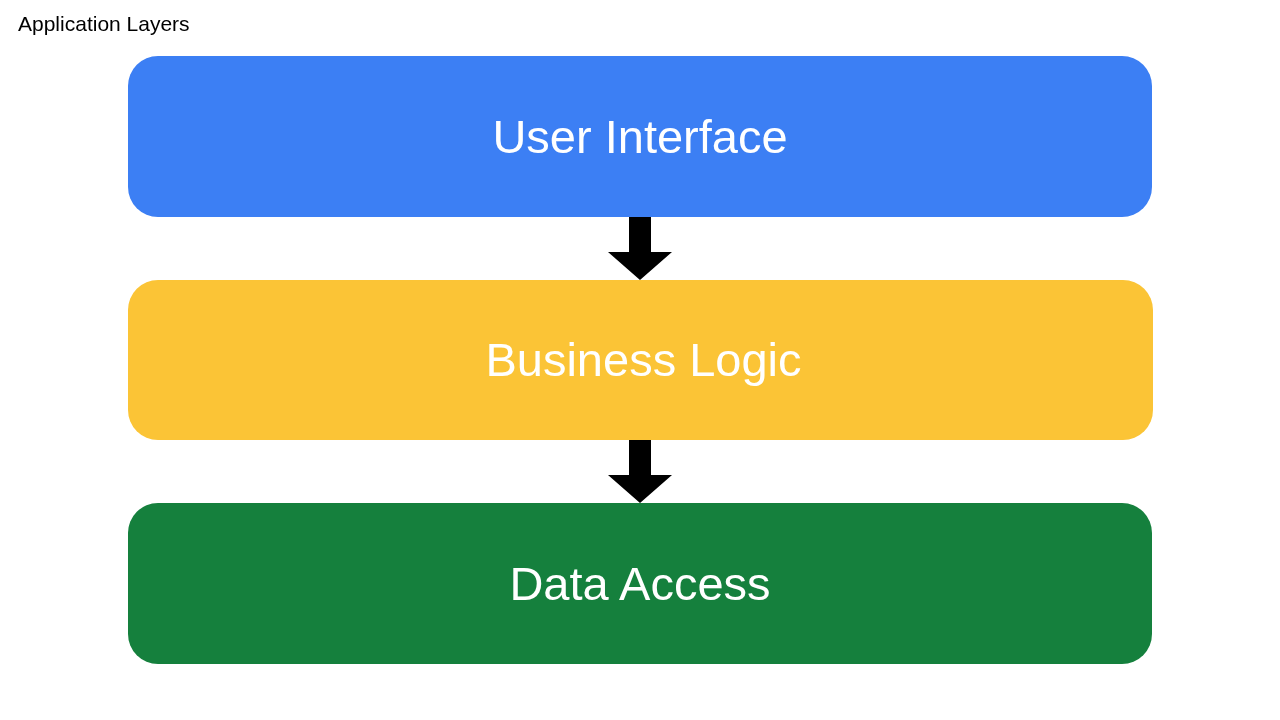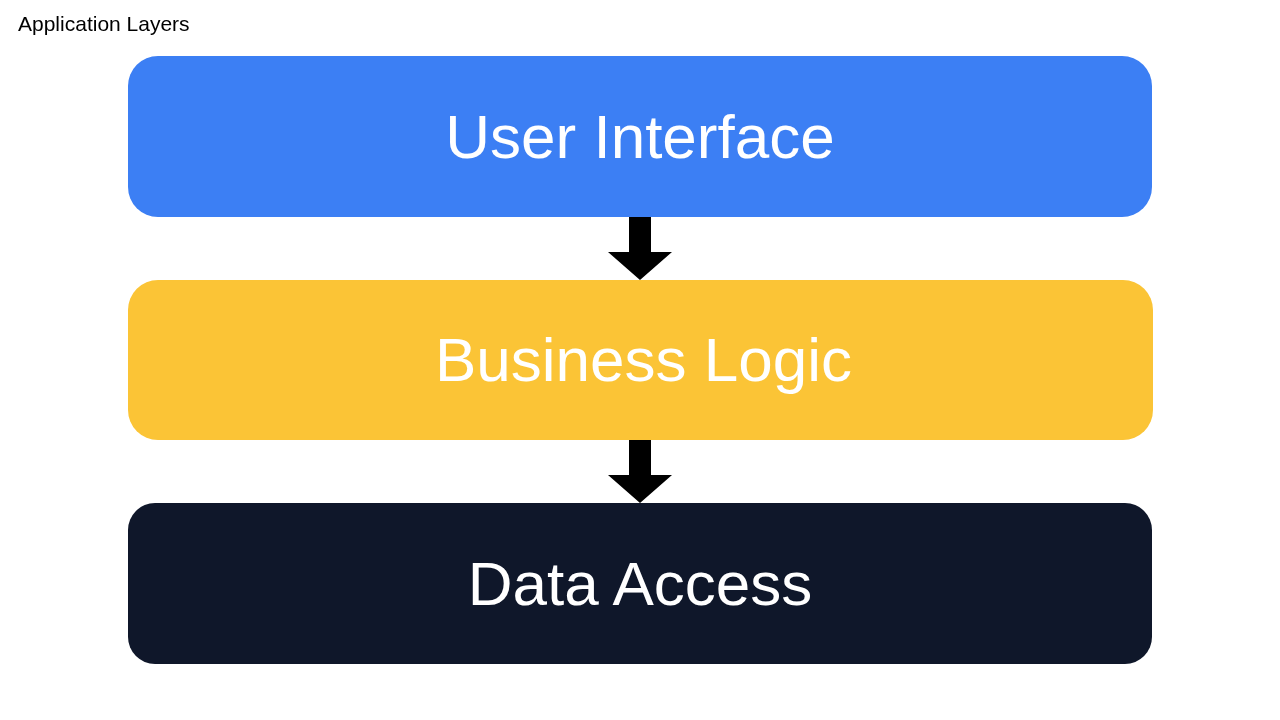--- a/index.html
+++ b/index.html
@@ -41,21 +41,21 @@
   .layer-box {
     position: absolute;
     display: flex;
     align-items: center;
     justify-content: center;
     border-radius: 30px;
     box-sizing: border-box;
   }
   .layer-label {
     color: #ffffff;
-    font-size: 62px;
+    font-size: 47px;
     line-height: 80px;
     font-weight: 400;
     letter-spacing: 0px;
     white-space: nowrap;
     font-family: "Liberation Sans", sans-serif;
   }
 
   #layer-ui {
     left: 128px;
     top: 56px;
@@ -111,17 +111,17 @@
   <div class="layer-box" id="layer-bl" style="background:#FBC436;">
     <span class="layer-label">Business Logic</span>
   </div>
 
   <div class="arrow-connector" id="arrow-bl-to-da">
     <svg viewBox="0 0 64 63" xmlns="http://www.w3.org/2000/svg">
       <polygon points="21,0 43,0 43,35 64,35 32,63 0,35 21,35" fill="#000000"></polygon>
     </svg>
   </div>
 
-  <div class="layer-box" id="layer-da" style="background:#0f172a;border-radius:27px;">
+  <div class="layer-box" id="layer-da" style="background:#15803d;">
     <span class="layer-label">Data Access</span>
   </div>
 
 </div>
 
 </body></html>

